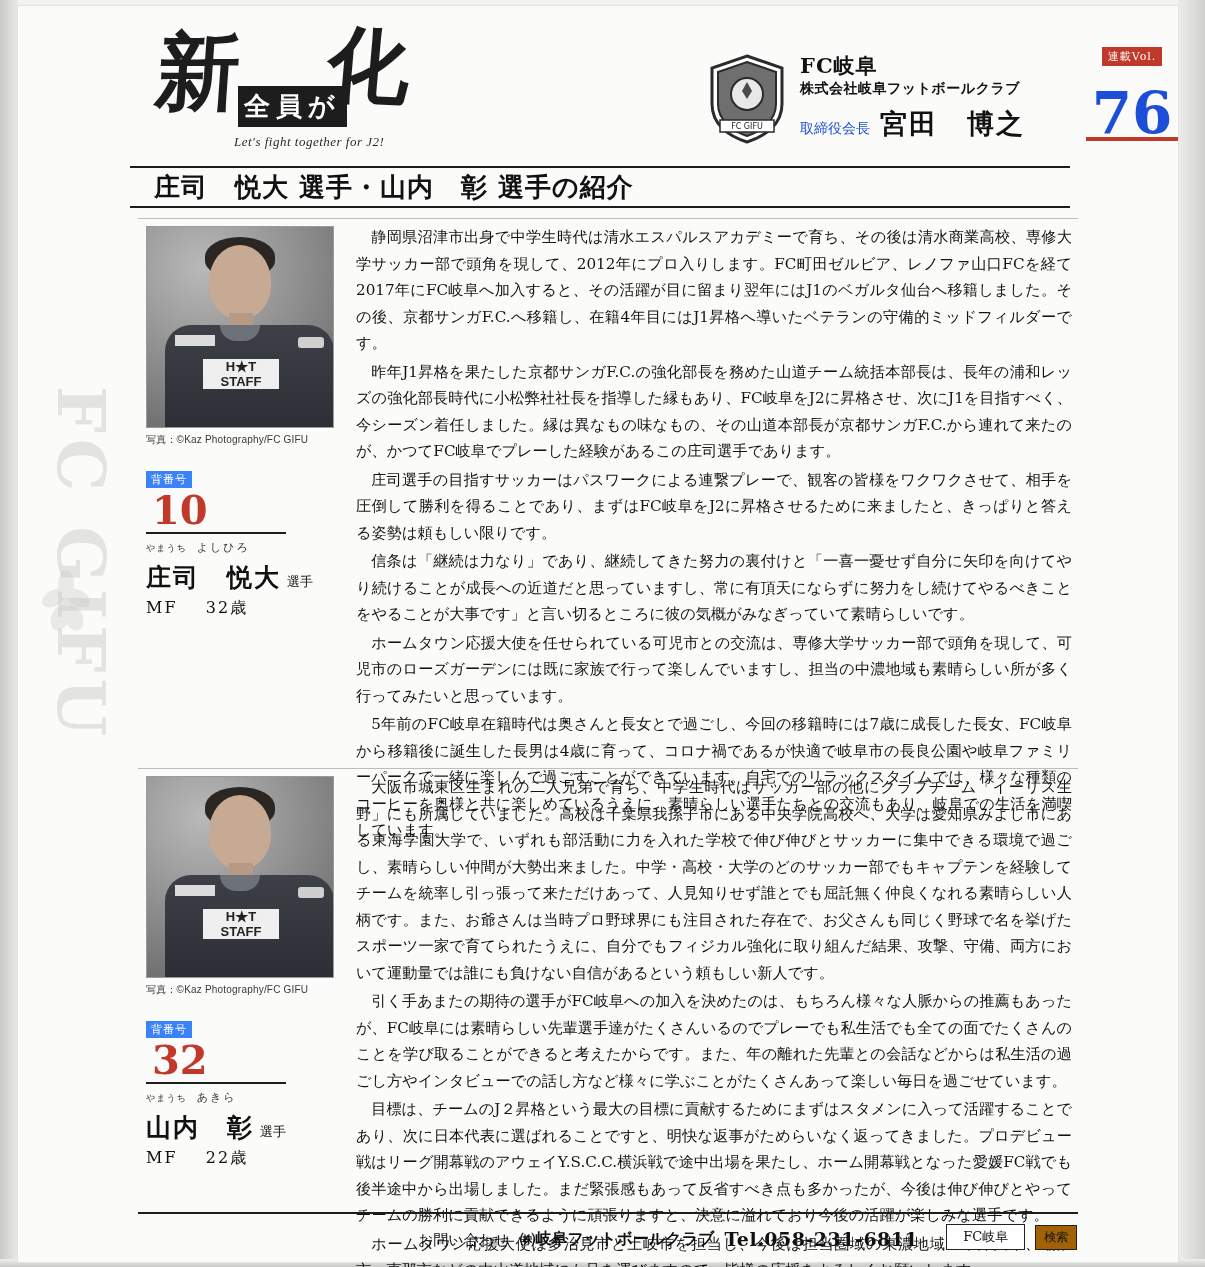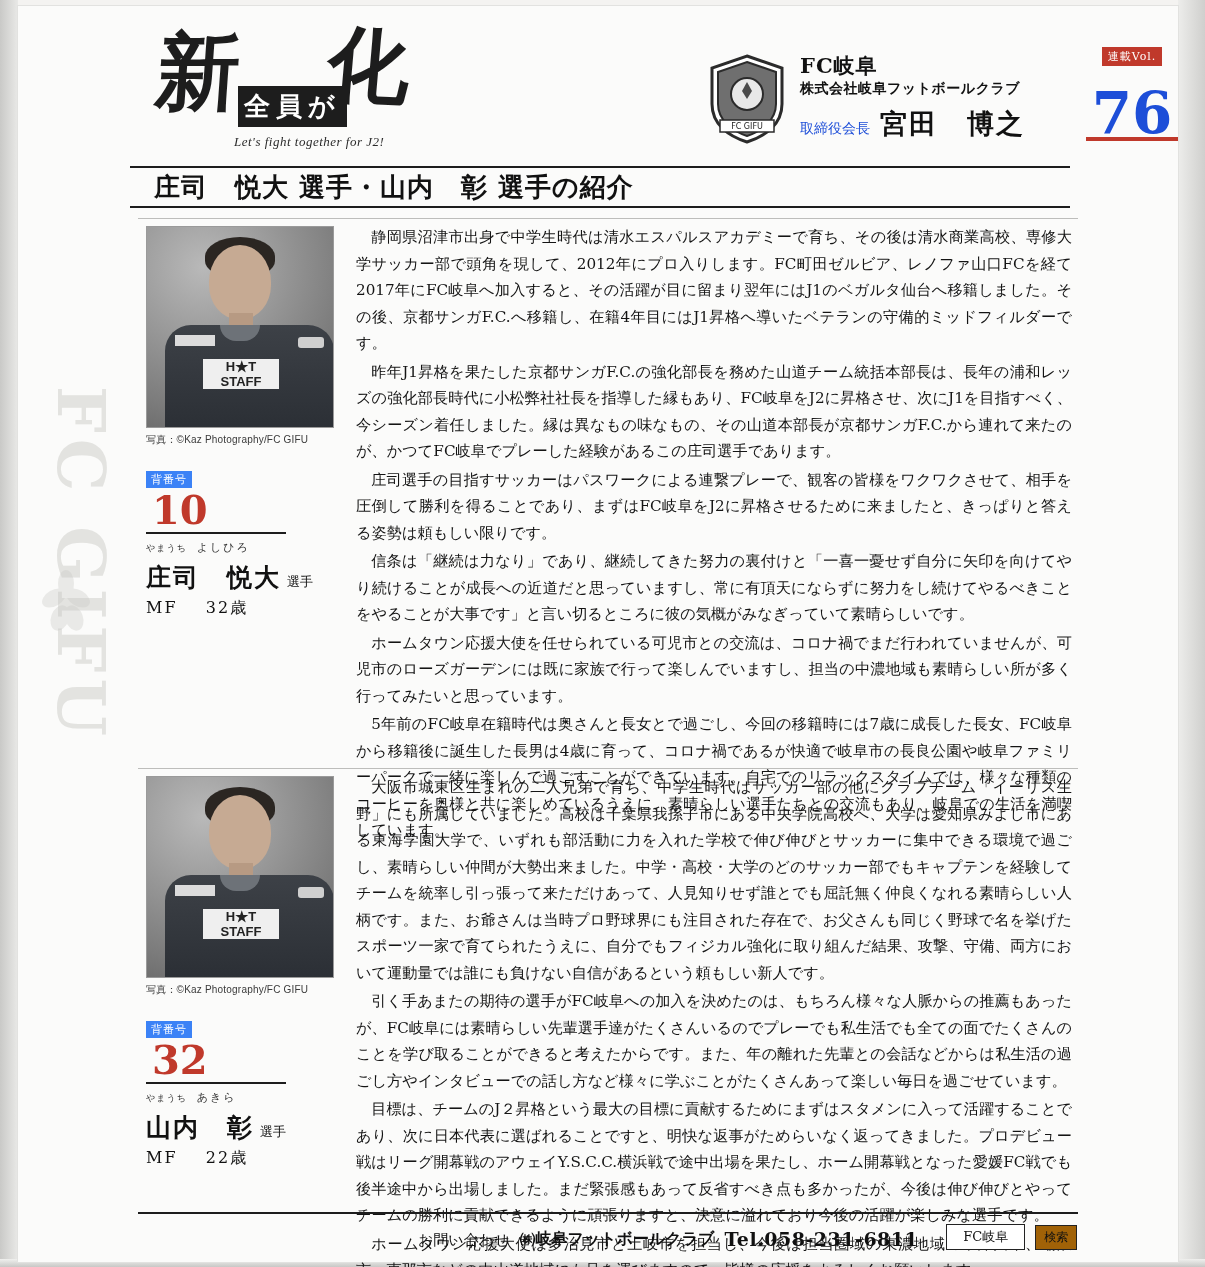--- a/index.html
+++ b/index.html
@@ -305,21 +305,21 @@
             <span>32歳</span>
           </div>
         </div>
       </div>
 
       <div class="body-col">
         <p>静岡県沼津市出身で中学生時代は清水エスパルスアカデミーで育ち、その後は清水商業高校、専修大学サッカー部で頭角を現して、2012年にプロ入りします。FC町田ゼルビア、レノファ山口FCを経て2017年にFC岐阜へ加入すると、その活躍が目に留まり翌年にはJ1のベガルタ仙台へ移籍しました。その後、京都サンガF.C.へ移籍し、在籍4年目にはJ1昇格へ導いたベテランの守備的ミッドフィルダーです。</p>
         <p>昨年J1昇格を果たした京都サンガF.C.の強化部長を務めた山道チーム統括本部長は、長年の浦和レッズの強化部長時代に小松弊社社長を指導した縁もあり、FC岐阜をJ2に昇格させ、次にJ1を目指すべく、今シーズン着任しました。縁は異なもの味なもの、その山道本部長が京都サンガF.C.から連れて来たのが、かつてFC岐阜でプレーした経験があるこの庄司選手であります。</p>
         <p>庄司選手の目指すサッカーはパスワークによる連繋プレーで、観客の皆様をワクワクさせて、相手を圧倒して勝利を得ることであり、まずはFC岐阜をJ2に昇格させるために来ましたと、きっぱりと答える姿勢は頼もしい限りです。</p>
         <p>信条は「継続は力なり」であり、継続してきた努力の裏付けと「一喜一憂せず自分に矢印を向けてやり続けることが成長への近道だと思っていますし、常に有頂天にならずに努力をし続けてやるべきことをやることが大事です」と言い切るところに彼の気概がみなぎっていて素晴らしいです。</p>
-        <p>ホームタウン応援大使を任せられている可児市との交流は、コロナ禍でまだ行われていませんが、可児市のローズガーデンには既に家族で行って楽しんでいますし、担当の中濃地域も素晴らしい所が多く行ってみたいと思っています。</p>
+        <p>ホームタウン応援大使を任せられている可児市との交流は、専修大学サッカー部で頭角を現して、可児市のローズガーデンには既に家族で行って楽しんでいますし、担当の中濃地域も素晴らしい所が多く行ってみたいと思っています。</p>
         <p>5年前のFC岐阜在籍時代は奥さんと長女とで過ごし、今回の移籍時には7歳に成長した長女、FC岐阜から移籍後に誕生した長男は4歳に育って、コロナ禍であるが快適で岐阜市の長良公園や岐阜ファミリーパークで一緒に楽しんで過ごすことができています。自宅でのリラックスタイムでは、様々な種類のコーヒーを奥様と共に楽しめているうえに、素晴らしい選手たちとの交流もあり、岐阜での生活を満喫しています。</p>
       </div>
     </div>
 
     <div class="player-section sec-2">
       <div class="sec-divider"></div>
 
       <div class="photo-col">
         <div class="photo">
           <div class="bg-blur"></div>

